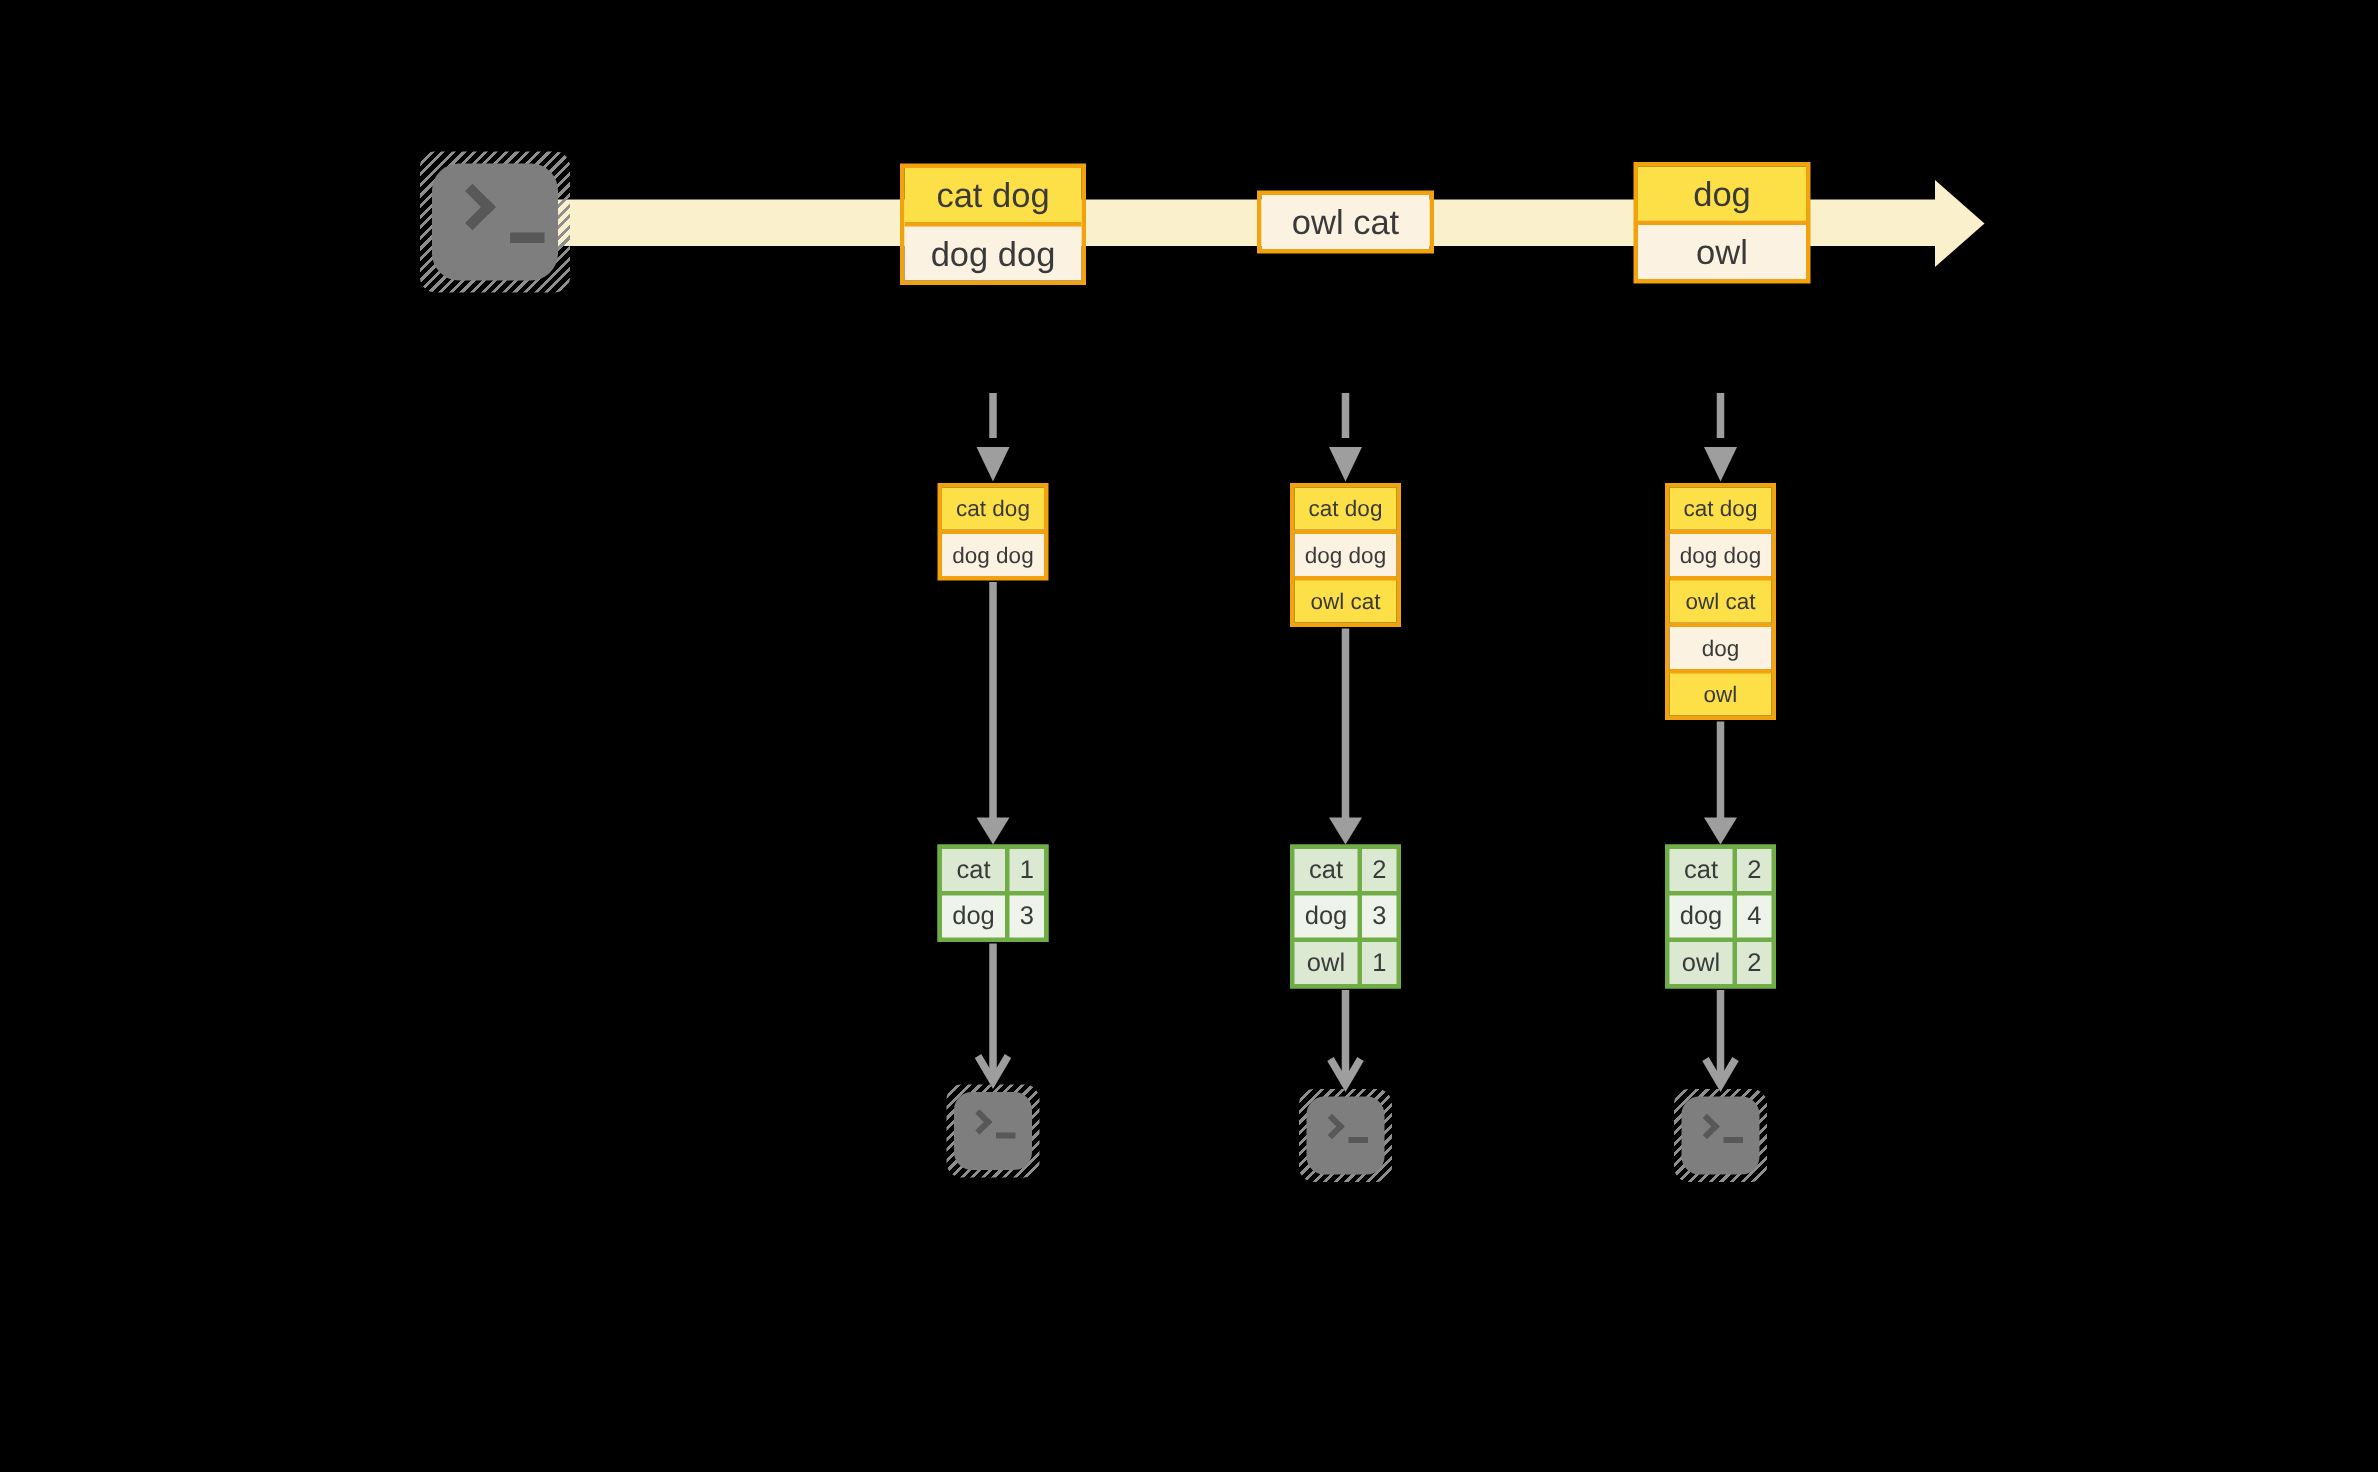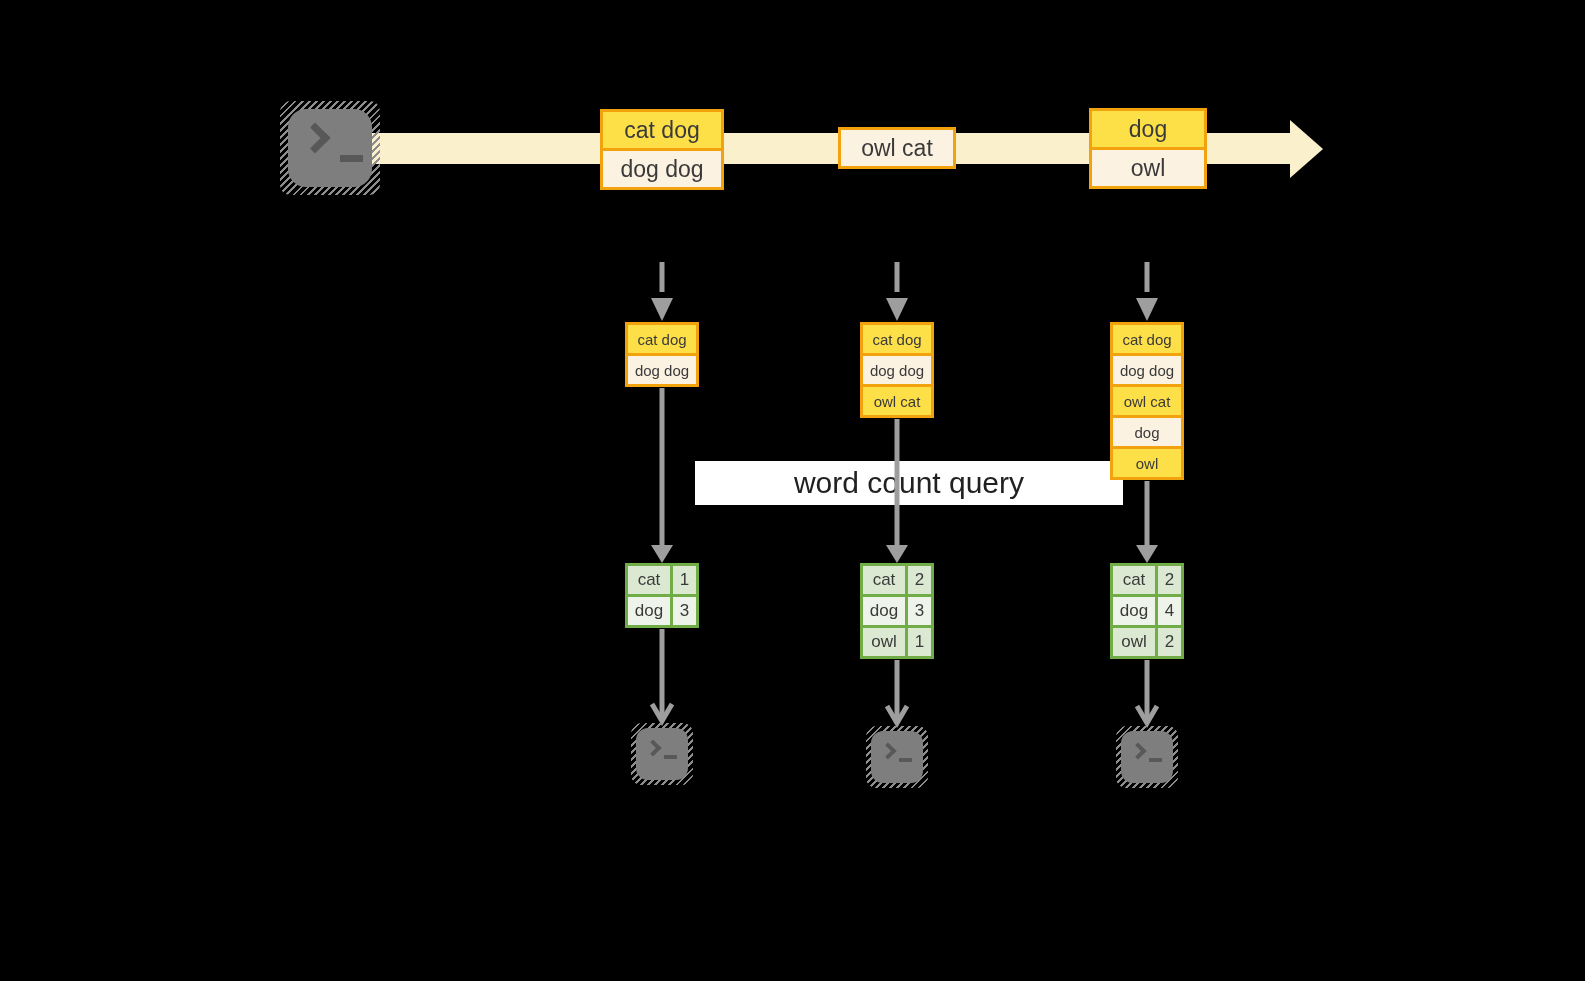--- a/index.html
+++ b/index.html
@@ -81,23 +81,20 @@
   .term-sm .dash { left:28px; top:27px; width:13px; height:4px; }
   #term1 { left:631px; top:723px; }
   #term2 { left:866px; top:726px; }
   #term3 { left:1116px; top:726px; }
 </style>
 </head>
 <body>
 
 <div class="canvas">
 
-  <div class="query-label">
-    <span>word count query</span>
-  </div>
 
   <div class="band"></div>
   <div class="band-head"></div>
 
   <svg class="arrows" width="1585" height="981" viewBox="0 0 1585 981">
 
     <g stroke="#9E9E9E" fill="#9E9E9E">
       <line x1="662" y1="262" x2="662" y2="296" stroke-width="5" stroke-dasharray="30 40" fill="none"></line>
       <polygon points="651,298 673,298 662,321" stroke="none"></polygon>
       <line x1="897" y1="262" x2="897" y2="296" stroke-width="5" stroke-dasharray="30 40" fill="none"></line>

